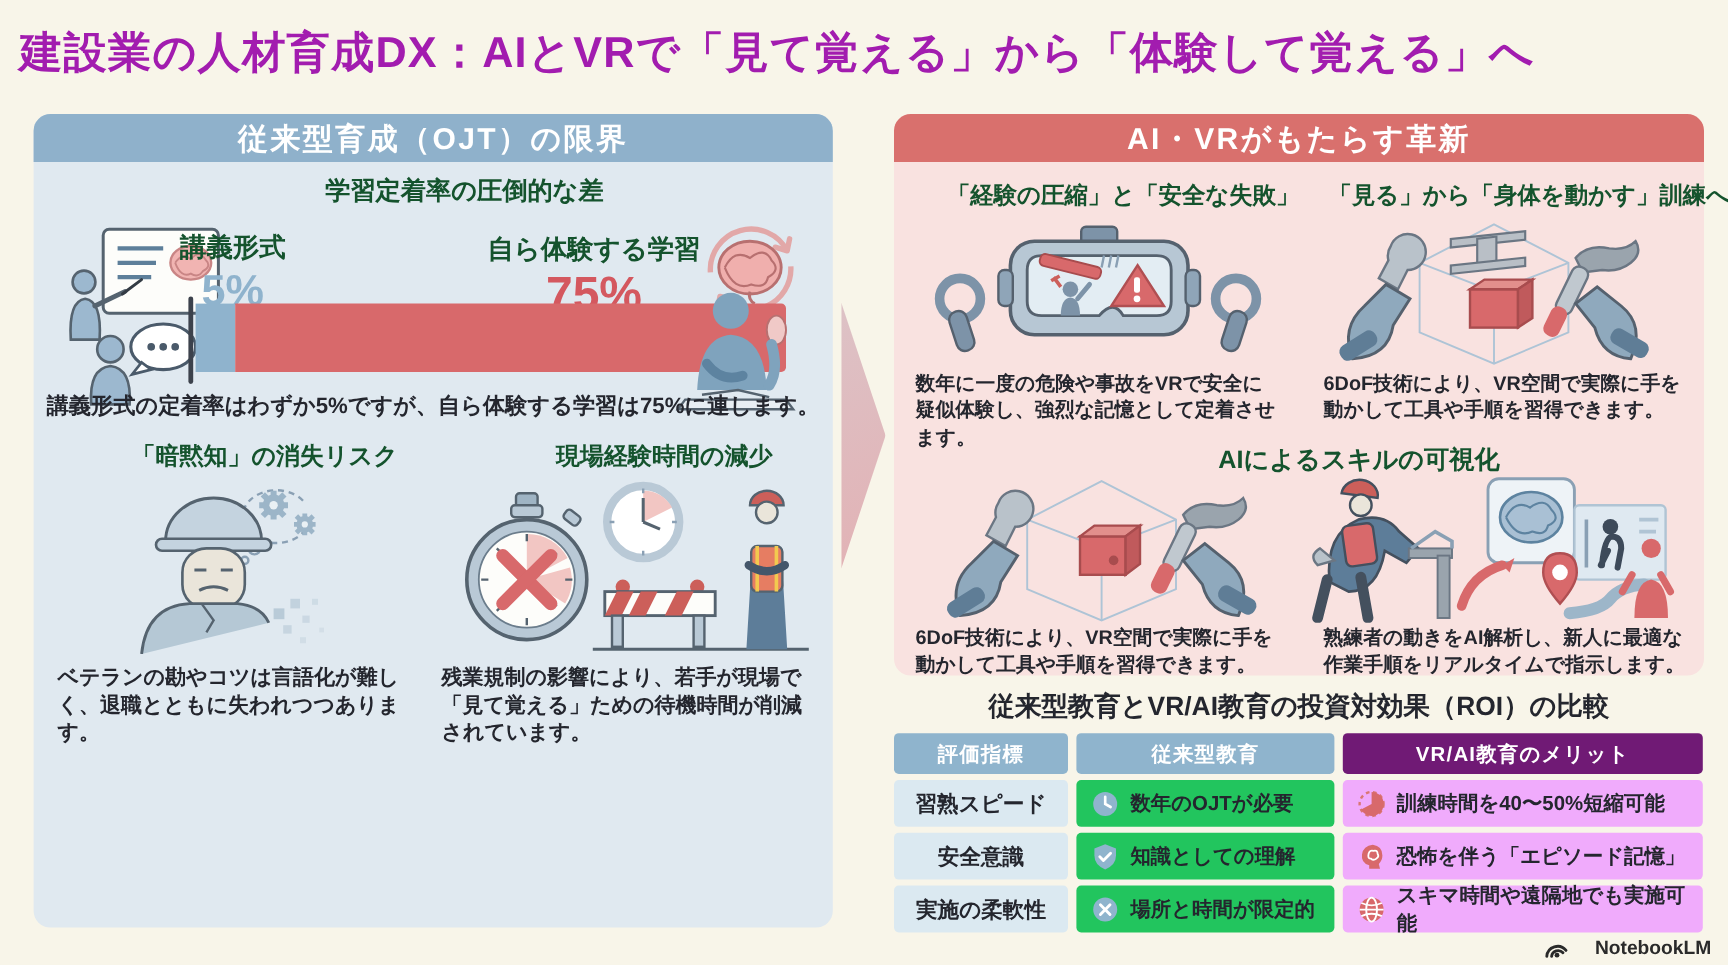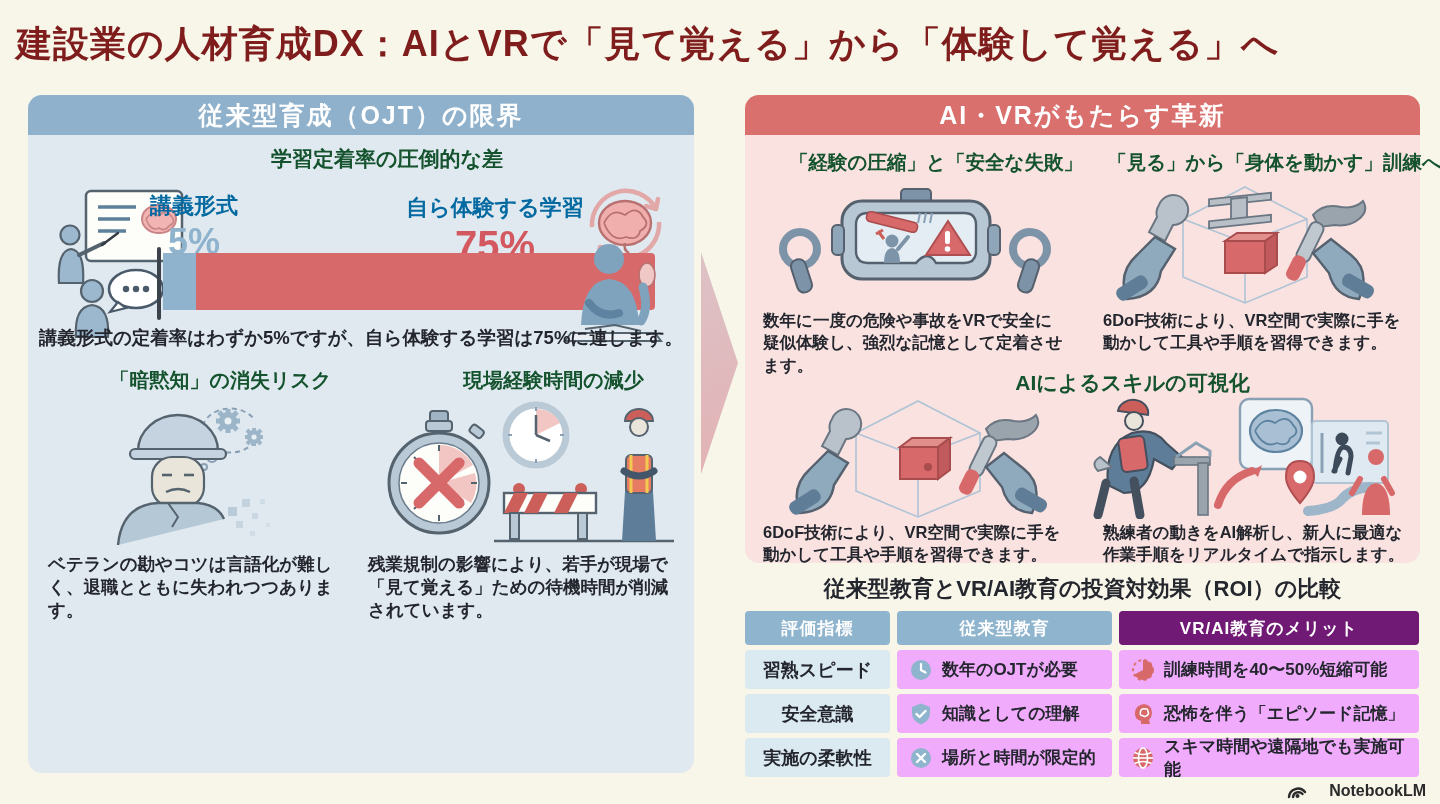--- a/index.html
+++ b/index.html
@@ -6,37 +6,37 @@
   body{
     width:1440px;height:804px;position:relative;overflow:hidden;
     background:#f8f5e9;
     font-family:"Liberation Sans","DejaVu Sans",sans-serif;
     color:#24262e;
   }
   .abs{position:absolute;}
   
   .main-title{
     left:0;top:20px;width:1295px;text-align:center;
-    font-size:36px;font-weight:800;color:#7f1d1d;letter-spacing:1px;
+    font-size:36px;font-weight:800;color:#a21caf;letter-spacing:1px;
   }
   
   .panel{border-radius:14px;}
   .panel-left{left:28px;top:95px;width:666px;height:678px;background:#e0e9f0;}
   .panel-right{left:745px;top:95px;width:675px;height:468px;background:#f9e2e0;}
   .panel-header{
     left:0;top:0;width:100%;height:40px;border-radius:14px 14px 0 0;
     display:flex;align-items:center;justify-content:center;
     color:#ffffff;font-size:25px;font-weight:700;letter-spacing:2px;
   }
   .panel-header.blue{background:#8fb1cb;}
   .panel-header.red{background:#d9706d;}
   .sec-heading{font-weight:700;text-align:center;color:#14532d;padding-left:26px;}
   
   .retention-heading{left:0;top:50px;width:100%;font-size:21px;}
-  .bar-label{font-weight:700;font-size:22px;color:#0369a1;text-align:center;}
+  .bar-label{font-weight:700;font-size:22px;color:#14532d;text-align:center;}
   .bar-value-lecture{font-weight:800;font-size:36px;color:#8fb3cd;text-align:center;line-height:1;margin-top:3px;}
   .bar-value-exp{font-weight:800;font-size:40px;color:#d4585f;text-align:center;line-height:1;margin-top:2px;}
   .bar-axis{left:129px;top:152px;width:4px;height:73px;background:#3c424c;border-radius:2px;}
   .bar-track{left:135px;top:158px;width:492px;height:57px;display:flex;}
   .bar-seg-blue{background:#8fb3cd;height:100%;}
   .bar-seg-red{background:#d8696b;height:100%;border-radius:0 4px 4px 0;}
   .retention-caption{left:0;top:230px;width:100%;text-align:center;font-size:18.5px;font-weight:700;}
   
   .sub-heading{font-size:20px;}
   .sub-caption{font-size:17.5px;font-weight:700;line-height:1.32;}
@@ -55,21 +55,21 @@
   .roi-table{
     left:745px;top:611px;width:675px;height:167px;
     display:grid;grid-template-columns:145px 215px 300px;
     grid-template-rows:34px 39px 39px 39px;column-gap:7px;row-gap:5px;
   }
   .cell{border-radius:4px;display:flex;align-items:center;justify-content:center;}
   .cell.hdr{color:#fff;font-size:17px;font-weight:700;letter-spacing:1px;}
   .cell.hdr.blue{background:#8fb4cd;}
   .cell.hdr.red{background:#701a75;}
   .cell.metric{background:#dbe9f1;font-size:18px;font-weight:700;}
-  .cell.trad{background:#f0abfc;justify-content:flex-start;padding-left:12px;gap:9px;font-size:17px;font-weight:700;}
+  .cell.trad{background:#22c55e;justify-content:flex-start;padding-left:12px;gap:9px;font-size:17px;font-weight:700;}
   .cell.vr{background:#f0abfc;justify-content:flex-start;padding-left:12px;gap:9px;font-size:17px;font-weight:700;}
   .cell svg{flex:0 0 auto;}
   
   .footer-brand{right:14px;bottom:4px;display:flex;align-items:center;gap:22px;
     font-size:16px;font-weight:600;color:#2a2a2a;}
 </style>
 </head>
 <body>
 
 <div class="abs main-title">建設業の人材育成DX：AIとVRで「見て覚える」から「体験して覚える」へ</div>

